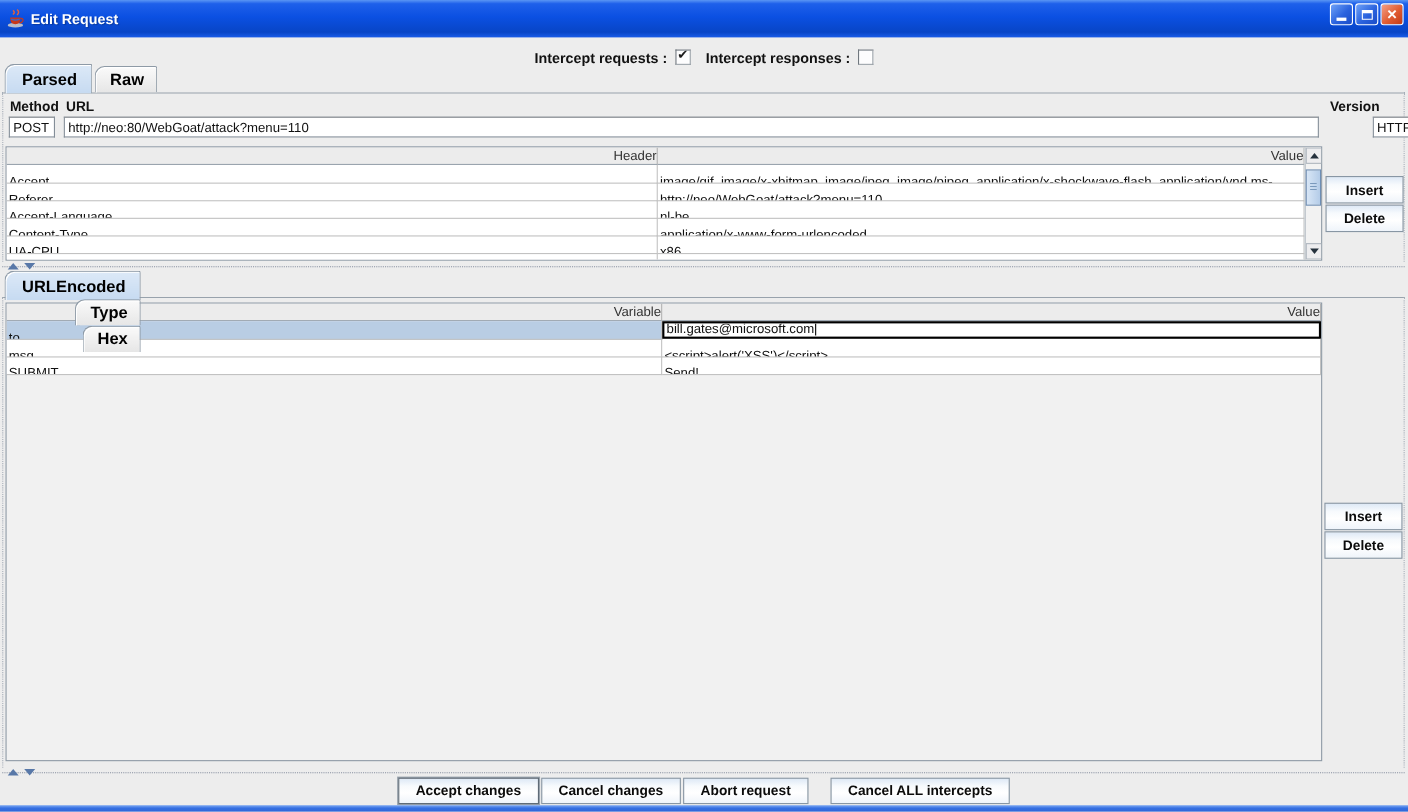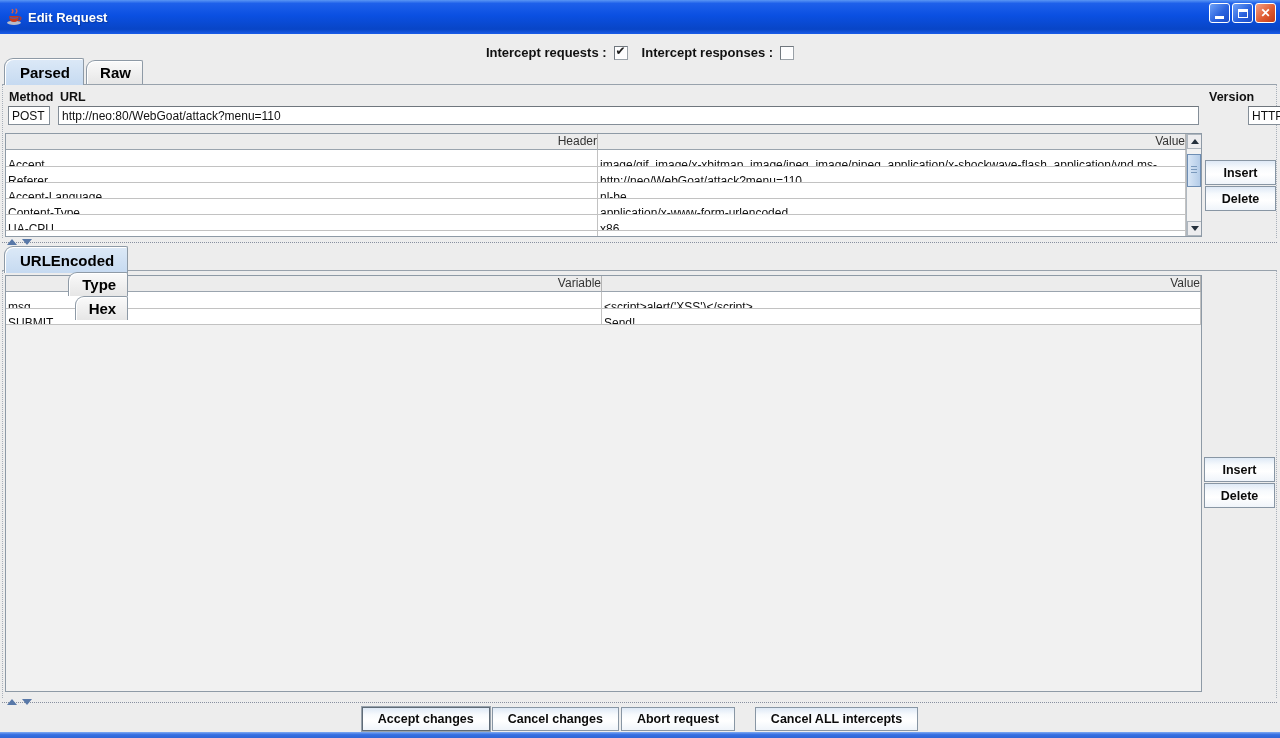--- a/index.html
+++ b/index.html
@@ -17,21 +17,21 @@
   .win-btn { width:21px; height:20px; border:1px solid #fff; border-radius:3px;
     display:flex; align-items:center; justify-content:center; cursor:default; }
   .btn-blue { background:linear-gradient(135deg,#6FA2F8 0%,#2B63DE 55%,#1A4CC8 100%); }
   .btn-close { background:linear-gradient(135deg,#F4A086 0%,#E05C32 55%,#C23A16 100%); color:#fff; font-size:12px; font-weight:bold; }
   .glyph-min { width:9px; height:3px; background:#fff; margin-top:9px; }
   .glyph-max { width:10px; height:9px; border:1px solid #fff; border-top:3px solid #fff; }
 
   
   .intercept-bar { position:absolute; left:0; top:26px; width:1280px; height:32px;
     display:flex; align-items:center; justify-content:center; gap:14px; }
-  .cb-group { display:flex; align-items:flex-end; gap:7px;margin-top:20px; }
+  .cb-group { display:flex; align-items:center; gap:7px;margin-top:20px; }
   .cb-label { font-weight:bold; font-size:13px; color:#111; }
   .cb { width:14px; height:14px; background:#FDFDFE; border:1px solid #9AA1A8;
     border-top-color:#70777E; border-left-color:#70777E; position:relative;
     box-shadow:inset -1px -1px 0 #fff; }
   .cb.checked::after { content:"✔"; position:absolute; left:1px; top:-3px; font-size:12px; color:#1C1C1C; }
 
   
   .tabbar { position:absolute; left:4px; height:24px; display:flex; align-items:flex-end; z-index:3; }
   .tab { font-weight:bold; font-size:15px; color:#000; padding:3px 11px 3px 13px;
     background:linear-gradient(180deg,#FAFAFA,#E6E6E6); border:1px solid #8E9AA6; border-bottom:none;
@@ -222,20 +222,24 @@
     </div>
 
   <div class="panel panel2">
     <div class="scrollpane sp2">
       <div class="tbl tbl2">
         <div class="thead" id="params-thead">
             <div class="th c1">Variable</div>
             <div class="th">Value</div>
           </div>
         <div id="params-rows">
+            <div class="tr sel">
+              <div class="td c1">to</div>
+              <div class="td editing"><span>bill.gates@microsoft.com</span><span class="caret"></span></div>
+            </div>
             <div class="tr">
               <div class="td c1">msg</div>
               <div class="td">&lt;script&gt;alert('XSS')&lt;/script&gt;</div>
             </div>
             <div class="tr">
               <div class="td c1">SUBMIT</div>
               <div class="td">Send!</div>
             </div>
           </div>
       </div>

